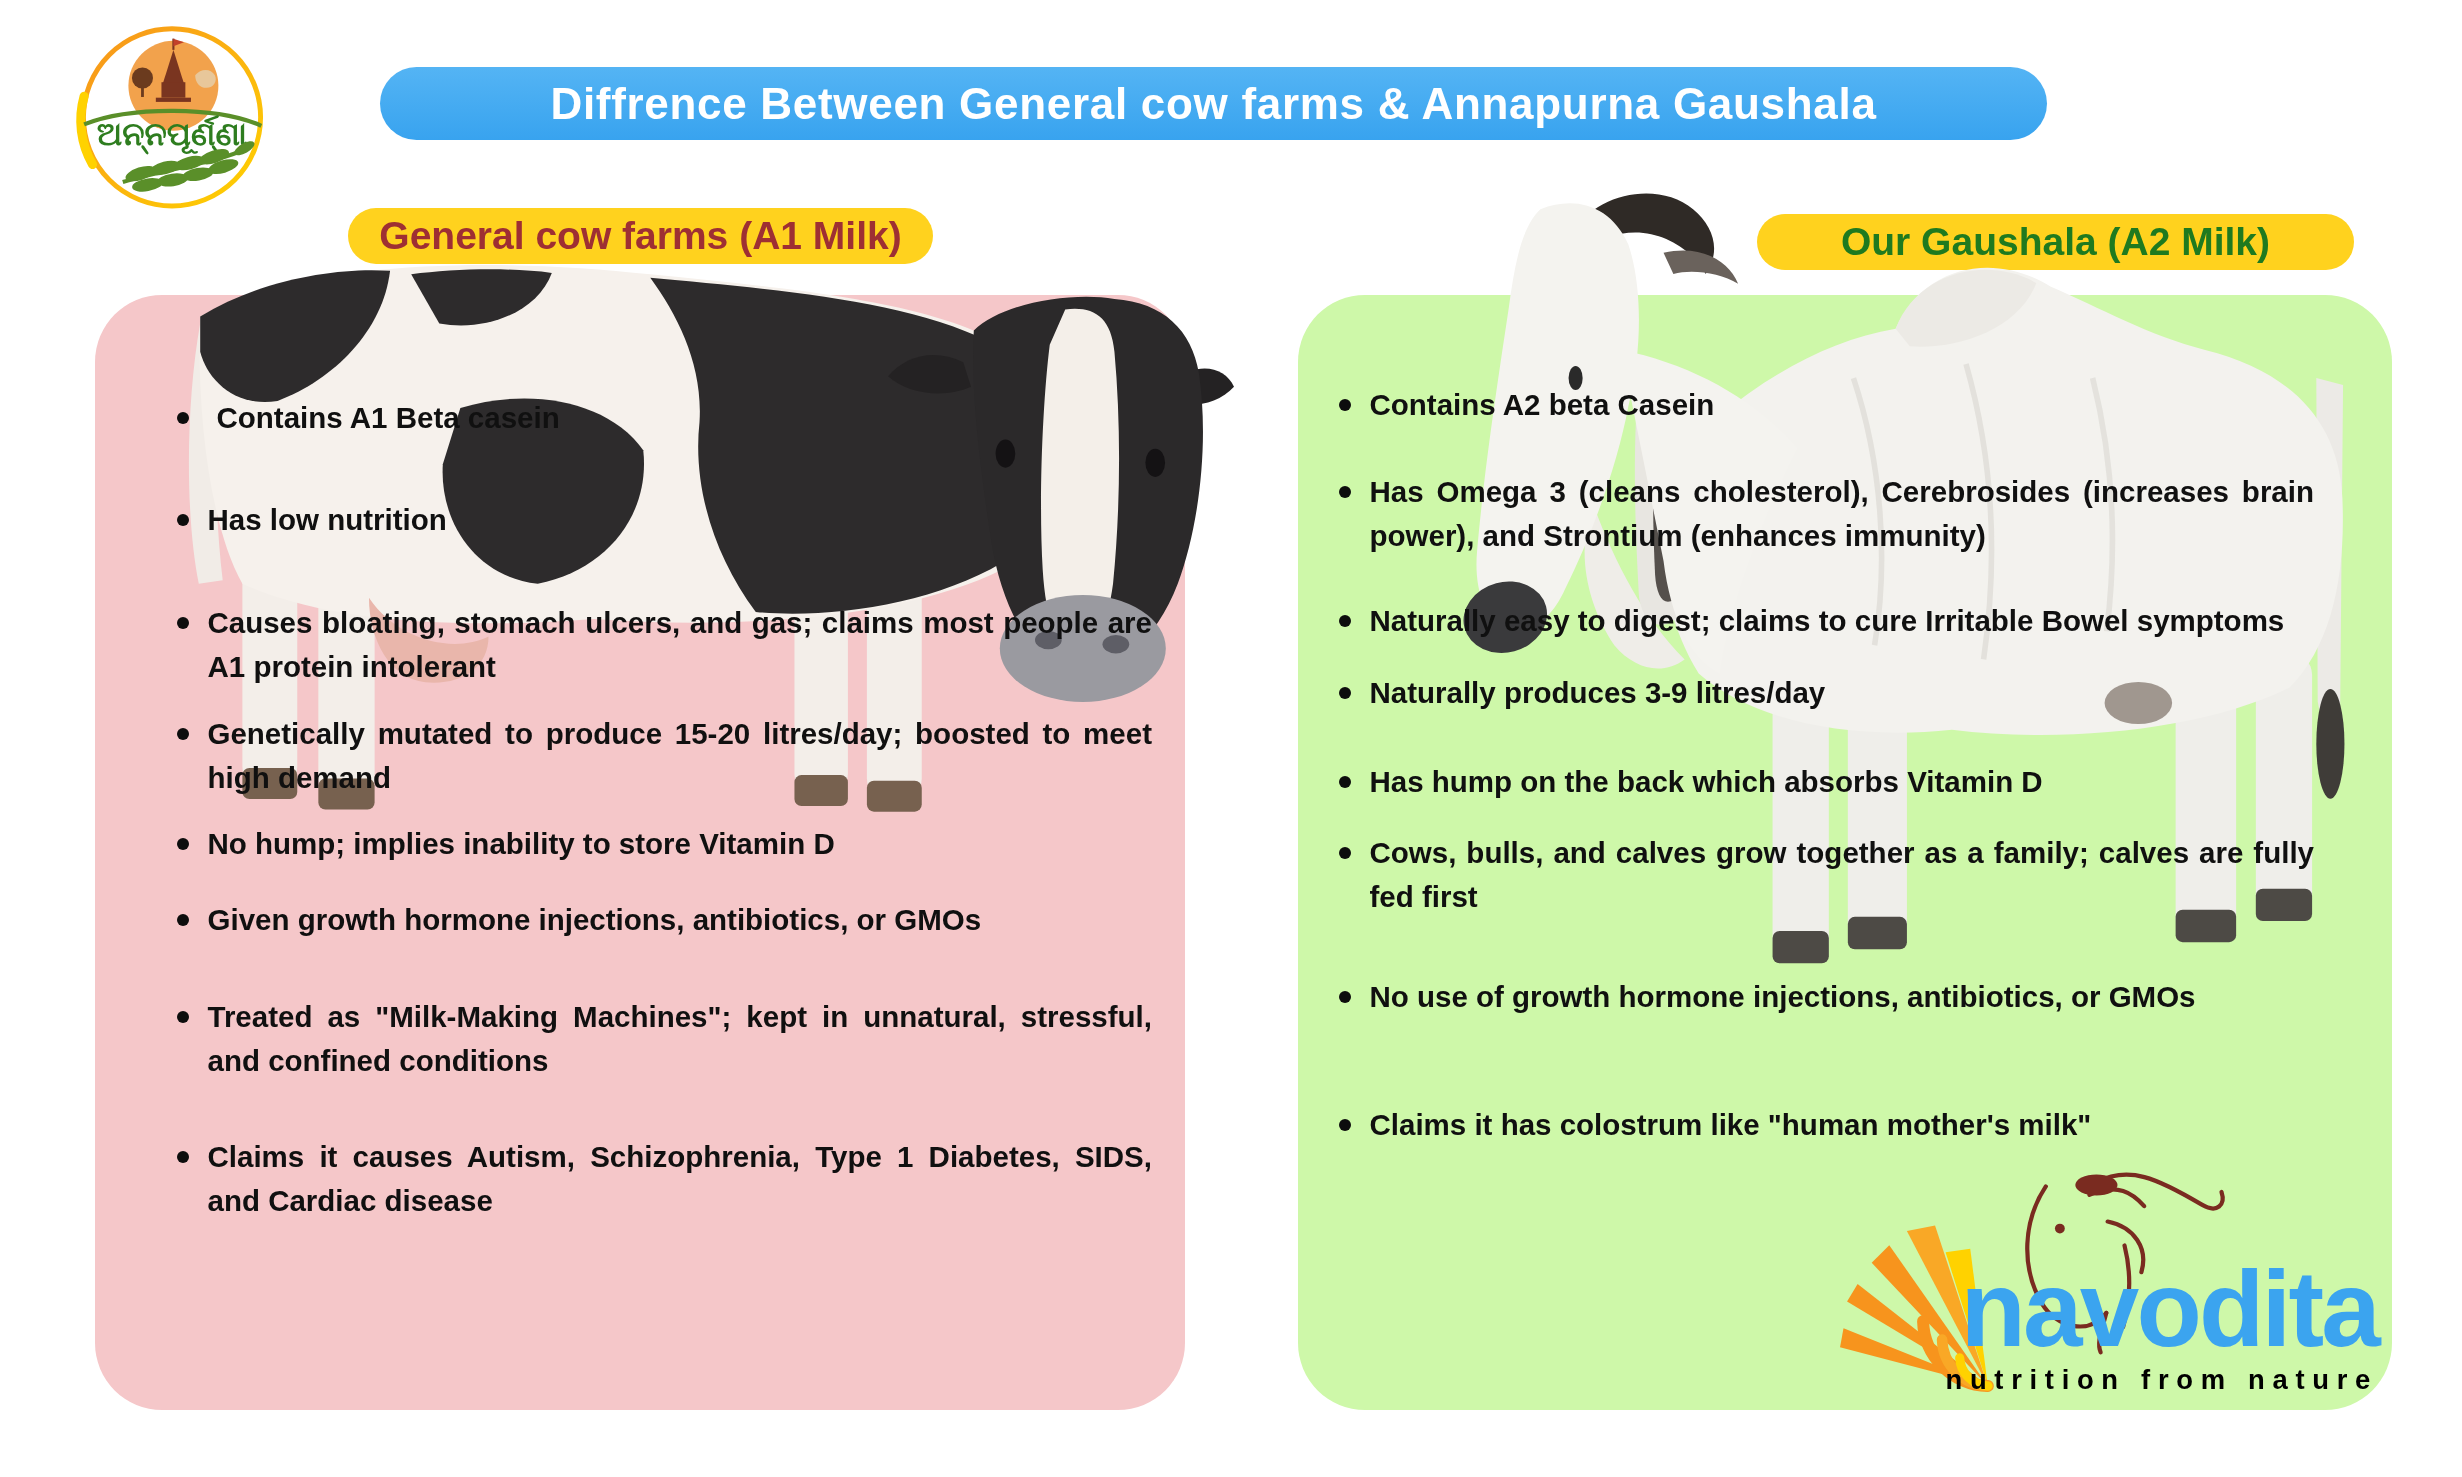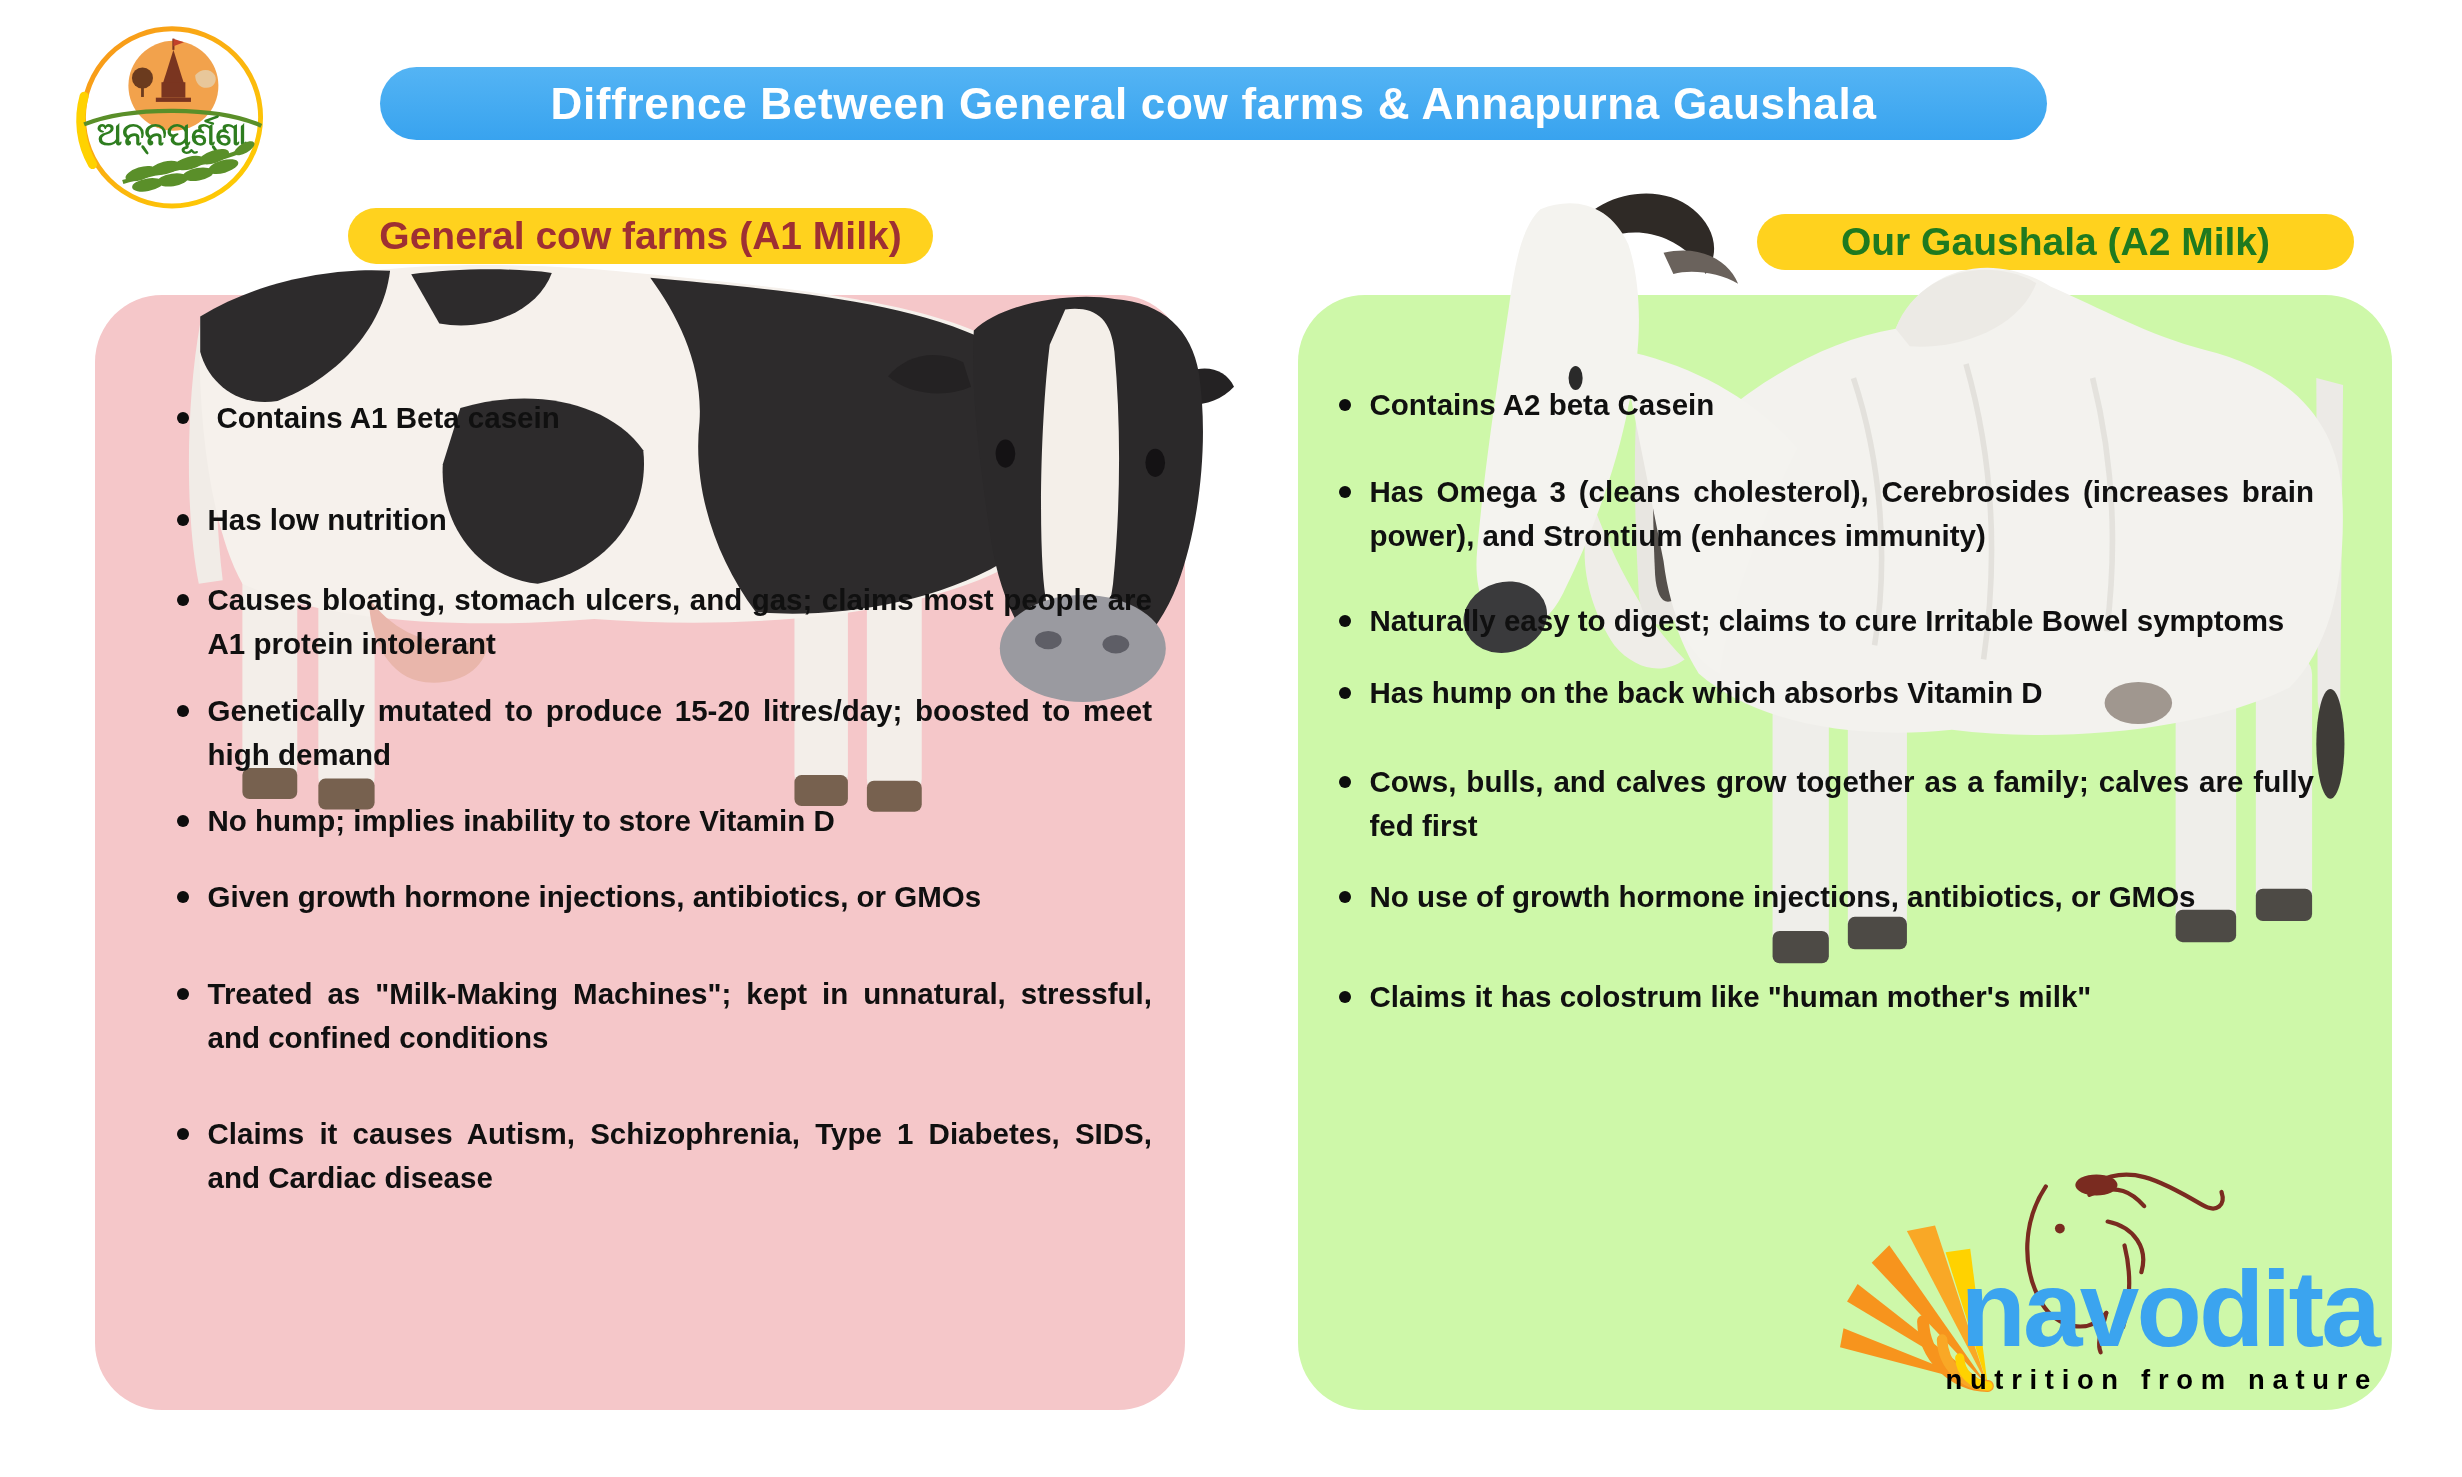--- a/index.html
+++ b/index.html
@@ -35,21 +35,21 @@
   .cow-right{position:absolute; left:1361px; top:167px; width:999px; height:823px; z-index:3;}
 
   
   .list{position:absolute; list-style:none; margin:0; padding:0; z-index:4;}
   .list li{display:flex; font-size:29.5px; line-height:44px; font-weight:bold; color:#101010;}
   .dot{width:12px; height:12px; background:#0d0d0d; border-radius:50%; margin:16px 18.3px 0 4.2px; flex:none;}
   .bt{flex:1; text-align:justify;}
   .list-left{left:173px; top:396px; width:979px;}
   .list-right{left:1335px; top:383px; width:979px;}
   .list-left li:nth-child(1){margin-bottom:58px;gap:9px;}
-  .list-left li:nth-child(2){margin-bottom:36px;}
+  .list-left li:nth-child(2){margin-bottom:59px;}
   .list-left li:nth-child(3){margin-bottom:23px;}
   .list-left li:nth-child(4){margin-bottom:22px;}
   .list-left li:nth-child(5){margin-bottom:32px;}
   .list-left li:nth-child(6){margin-bottom:53px;}
   .list-left li:nth-child(7){margin-bottom:52px;}
   .list-right li:nth-child(1){margin-bottom:43px;}
   .list-right li:nth-child(2){margin-bottom:41px;}
   .list-right li:nth-child(3){margin-bottom:28px;}
   .list-right li:nth-child(4){margin-bottom:45px;}
   .list-right li:nth-child(5){margin-bottom:27.4px;}
@@ -242,20 +242,24 @@
     <li>
         <span class="dot"></span>
         <span class="bt">Has Omega 3 (cleans cholesterol), Cerebrosides (increases brain power), and Strontium (enhances immunity)</span>
       </li>
     <li>
         <span class="dot"></span>
         <span class="bt">Naturally easy to digest; claims to cure Irritable Bowel symptoms</span>
       </li>
     <li>
         <span class="dot"></span>
+        <span class="bt">Naturally produces 3-9 litres/day</span>
+      </li>
+    <li>
+        <span class="dot"></span>
         <span class="bt">Has hump on the back which absorbs Vitamin D</span>
       </li>
     <li>
         <span class="dot"></span>
         <span class="bt">Cows, bulls, and calves grow together as a family; calves are fully fed first</span>
       </li>
     <li>
         <span class="dot"></span>
         <span class="bt">No use of growth hormone injections, antibiotics, or GMOs</span>
       </li>

